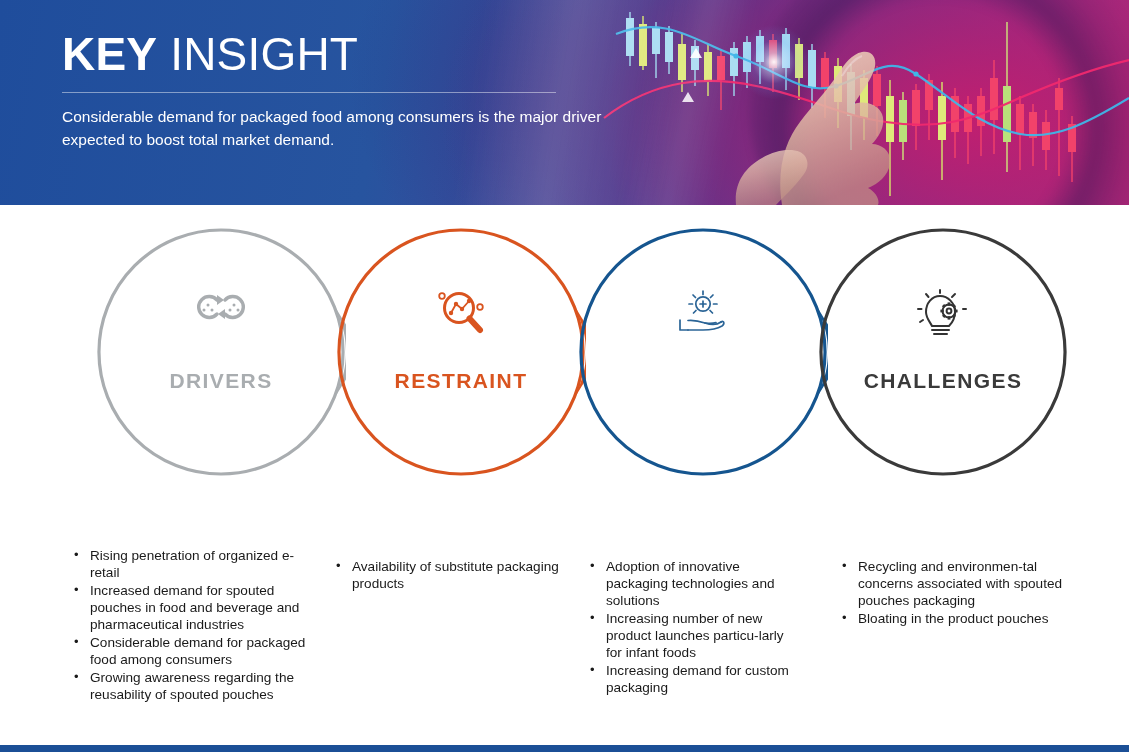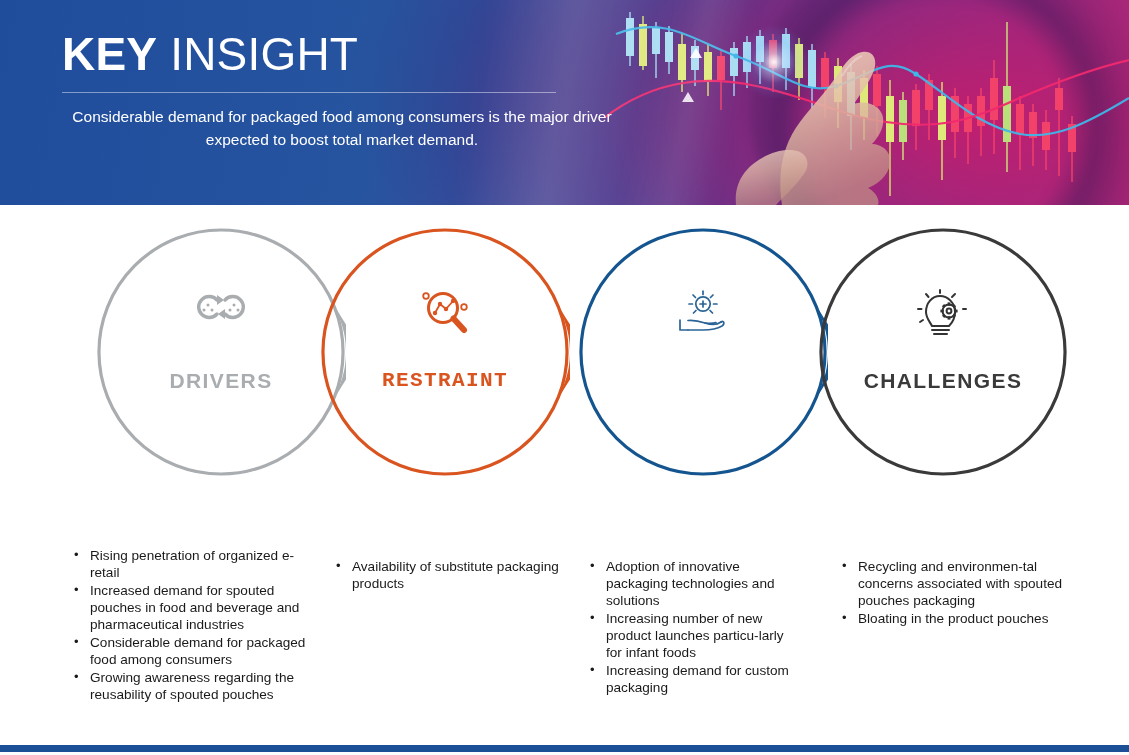--- a/index.html
+++ b/index.html
@@ -102,21 +102,20 @@
     height: 1px;
     background: rgba(255,255,255,0.45);
   }
   .subtitle {
     margin: 12px 0 0 0;
     font-size: 15.5px;
     line-height: 23px;
     color: #ffffff;
     width: 560px;
     font-weight: 400;
-    text-align: center;
   }
 
   
   #diagram {
     position: absolute;
     left: 0; top: 205px;
     width: 1129px;
     height: 300px;
   }
   .node {
@@ -334,21 +333,21 @@
               <circle cx="11" cy="21" r="1.5"></circle>
             <circle cx="41" cy="16" r="1.5"></circle>
               <circle cx="45" cy="21" r="1.5"></circle>
               <circle cx="37" cy="21" r="1.5"></circle>
           </g>
         </svg>
       </div>
       <div class="node-label" style="color:#a9adb0;">DRIVERS</div>
     </div>
 
-    <div class="node" style="left:320px;font-family:Liberation Mono, monospace;">
+    <div class="node" style="left:336px;">
       <svg class="node-svg" viewBox="0 0 250 250" width="250" height="250">
         <path d="M125 3 A122 122 0 1 0 125 247 A122 122 0 1 0 125 3 Z" fill="none" stroke="#d9541f" stroke-width="3.2"></path>
         <path d="M232 68 C 246 92, 250 108, 250 125 C 250 142, 246 158, 232 182 C 246 158, 258 140, 268 125 C 258 110, 246 92, 232 68 Z" fill="#d9541f"></path>
       </svg>
       <div class="node-icon">
         <svg width="52" height="46" viewBox="0 0 52 46">
           <g fill="none" stroke="#d9541f" stroke-width="3">
             <circle cx="24" cy="19" r="14.5"></circle>
             <line x1="34.5" y1="29.5" x2="45" y2="41" stroke-width="6" stroke-linecap="round"></line>
           </g>

